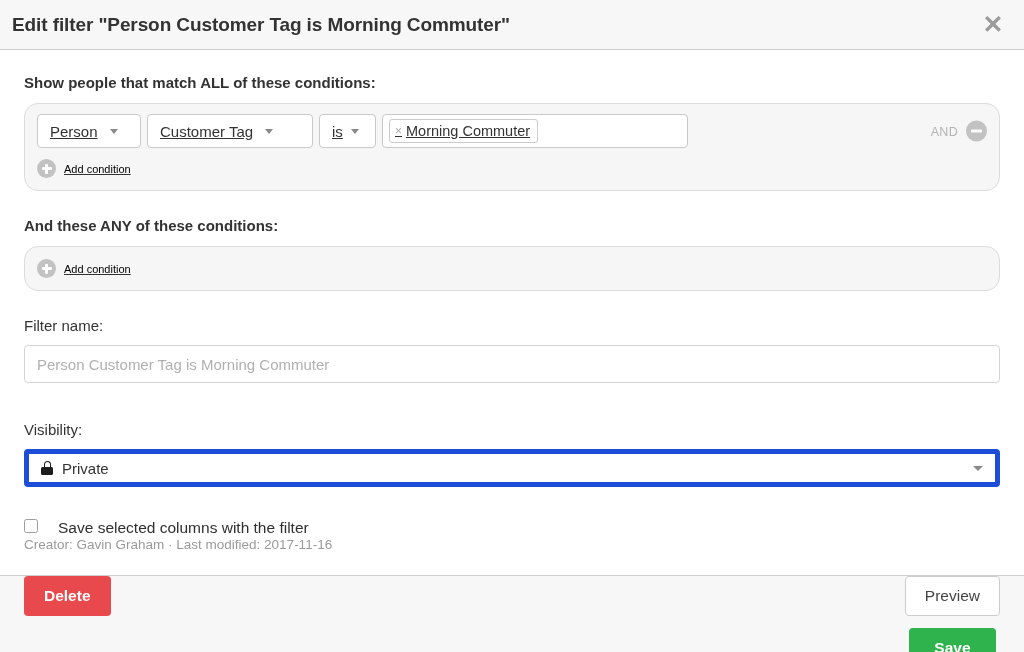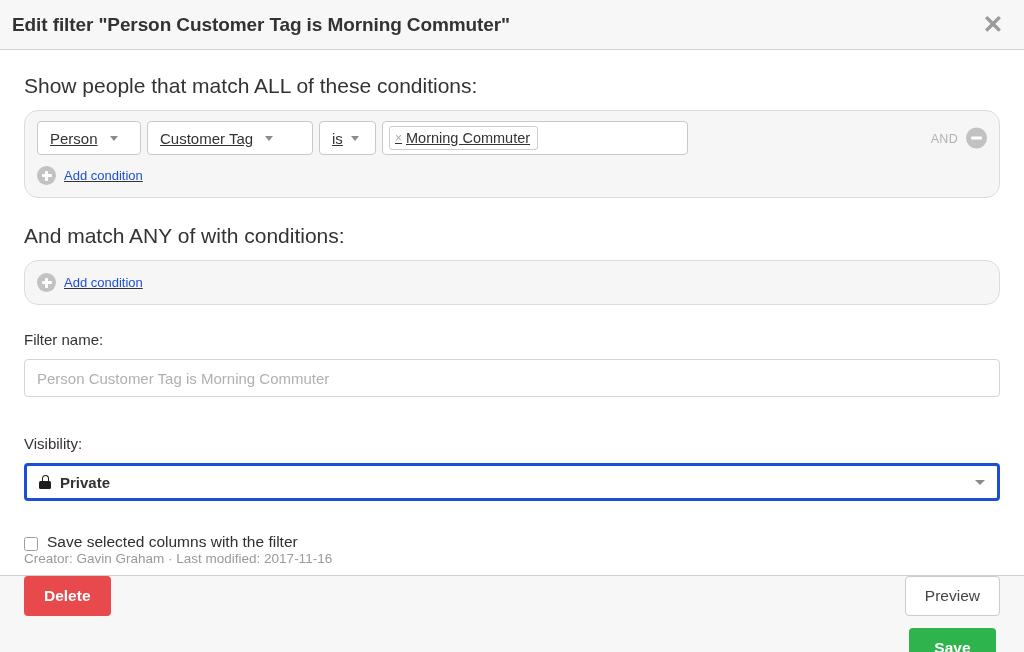--- a/index.html
+++ b/index.html
@@ -58,23 +58,24 @@
 
   
   .modal-body {
     flex: 1;
     padding: 24px 24px 0 24px;
     box-sizing: border-box;
     position: relative;
   }
 
   .section-label {
-    font-size: 21px;
+    font-size: 15px;
     color: #333333;
     margin: 0 0 12px 0;
+    font-weight: bold;
   }
 
   .cond-panel {
     background: #f6f6f6;
     border: 1px solid #dcdcdc;
     border-radius: 14px;
     padding: 10px 12px 12px 12px;
     box-sizing: border-box;
     position: relative;
     text-decoration: underline;
@@ -188,22 +189,22 @@
     width: 19px; height: 19px;
     border-radius: 50%;
     background: #c2c2c2;
     position: relative;
     display: flex;
     align-items: center;
     justify-content: center;
     flex: none;
   }
   .add-label {
-    font-size: 13px;
-    color: #1d4ed8;
+    font-size: 11px;
+    color: #000000;
   }
 
   
   .fields-row {
     display: flex;
     gap: 38px;
     margin-top: 26px;
     flex-direction: column;
   }
   .field-col { flex: 1; }
@@ -223,32 +224,31 @@
     padding: 0 12px;
     box-sizing: border-box;
     font-family: "Liberation Sans", sans-serif;
     outline: none;
   }
   .text-input::placeholder { color: #b0b0b0; }
 
   .vis-select {
     width: 100%;
     height: 38px;
-    border: 3px solid #1d4ed8;
+    border: 5px solid #1d4ed8;
     border-radius: 4px;
     background: #ffffff;
     display: flex;
     align-items: center;
     padding: 0 12px;
     box-sizing: border-box;
     font-size: 15px;
     color: #333333;
     cursor: pointer;
     position: relative;
-    font-weight: bold;
   }
   .lock-icon {
     width: 12px; height: 14px;
     position: relative;
     margin-right: 9px;
     flex: none;
   }
   .lock-icon .shackle {
     position: absolute;
     top: 0; left: 2.5px;
@@ -270,22 +270,22 @@
     right: 12px;
     width: 0; height: 0;
     border-left: 5px solid transparent;
     border-right: 5px solid transparent;
     border-top: 5.5px solid #8a8a8a;
   }
 
   
   .check-row {
     display: flex;
-    align-items: flex-end;
-    gap: 9px;
+    align-items: flex-start;
+    gap: 20px;
     margin-top: 32px;
     cursor: pointer;
     width: fit-content;
   }
   .checkbox {
     width: 14px; height: 14px;
     border: 1px solid #9d9d9d;
     border-radius: 2.5px;
     background: #ffffff;
     box-sizing: border-box;
@@ -399,21 +399,21 @@
 
       <div class="add-row">
         <span class="add-icon">
           <span class="bar-h" style="width:10px;height:2.4px;background:#ffffff;border-radius:1px;position:absolute;"></span>
           <span class="bar-v" style="width:2.4px;height:10px;background:#ffffff;border-radius:1px;position:absolute;"></span>
         </span>
         <span class="add-label">Add condition</span>
       </div>
     </div>
 
-    <div class="section-label" style="margin-top:26px;">And match ANY of with conditions:</div>
+    <div class="section-label" style="margin-top:26px;">And these ANY of these conditions:</div>
 
     <div class="cond-panel empty">
       <div class="add-row">
         <span class="add-icon">
           <span class="bar-h" style="width:10px;height:2.4px;background:#ffffff;border-radius:1px;position:absolute;"></span>
           <span class="bar-v" style="width:2.4px;height:10px;background:#ffffff;border-radius:1px;position:absolute;"></span>
         </span>
         <span class="add-label">Add condition</span>
       </div>
     </div>

